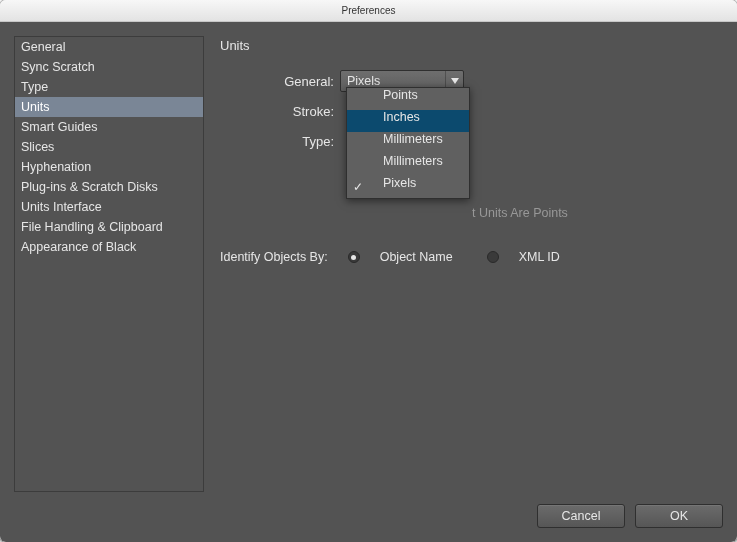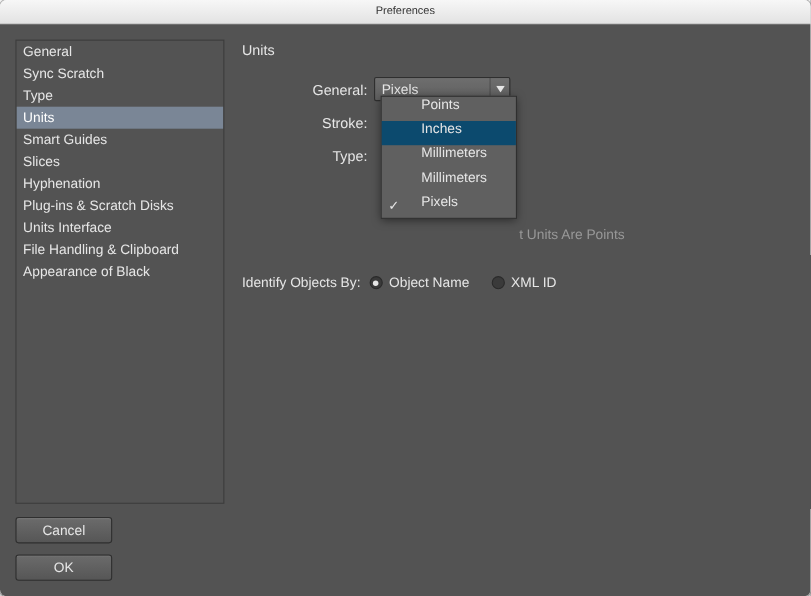--- a/index.html
+++ b/index.html
@@ -117,36 +117,35 @@
   .dropdown-item .check {
     position: absolute; left: 6px; top: 4px;
     color: #e6e6e6; font-size: 12px;
   }
   .hint-text {
     font-size: 12.5px;
     color: #989898;
     position: absolute;
   }
   .radio-row {
-    display: flex; align-items: center; gap: 6px;
+    display: flex; align-items: center; gap: 20px;
   }
   .radio {
     width: 12px; height: 12px; border-radius: 50%;
     background: #3a3a3a;
     border: 1px solid #2a2a2a;
     display: inline-flex; align-items: center; justify-content: center;
   }
   .radio.checked::after {
     content: ""; width: 5px; height: 5px; border-radius: 50%; background: #e6e6e6;
   }
   .radio-label { color: #e6e6e6; font-size: 12.5px; margin-right: 14px; }
   .footer {
     display: flex; justify-content: flex-end; gap: 10px;
     padding-top: 12px;
-    flex-direction: column;
   }
   .btn {
     width: 88px; height: 24px;
     background: linear-gradient(#6b6b6b, #565656);
     border: 1px solid #2f2f2f;
     border-radius: 3px;
     color: #e6e6e6;
     font-size: 12.5px;
     text-align: center;
     line-height: 22px;
@@ -217,21 +216,21 @@
           </div>
           <div class="dropdown-item">
             <span class="check">✓</span>
             <span>Pixels</span>
           </div>
         </div>
 
         <div class="hint-text" style="left:252px; top:170px;">t Units Are Points</div>
 
         <div style="position:absolute; left:0; top:214px; display:flex; align-items:center;">
-          <span style="color:#e6e6e6; font-size:12.5px; margin-right:8px;">Identify Objects By:</span>
+          <span style="color:#e6e6e6; font-size:12.5px; margin-right:20px;">Identify Objects By:</span>
           <div class="radio-row">
             <span class="radio checked"></span>
             <span class="radio-label">Object Name</span>
             <span class="radio"></span>
             <span class="radio-label">XML ID</span>
           </div>
         </div>
 
       </div>
     </div>

